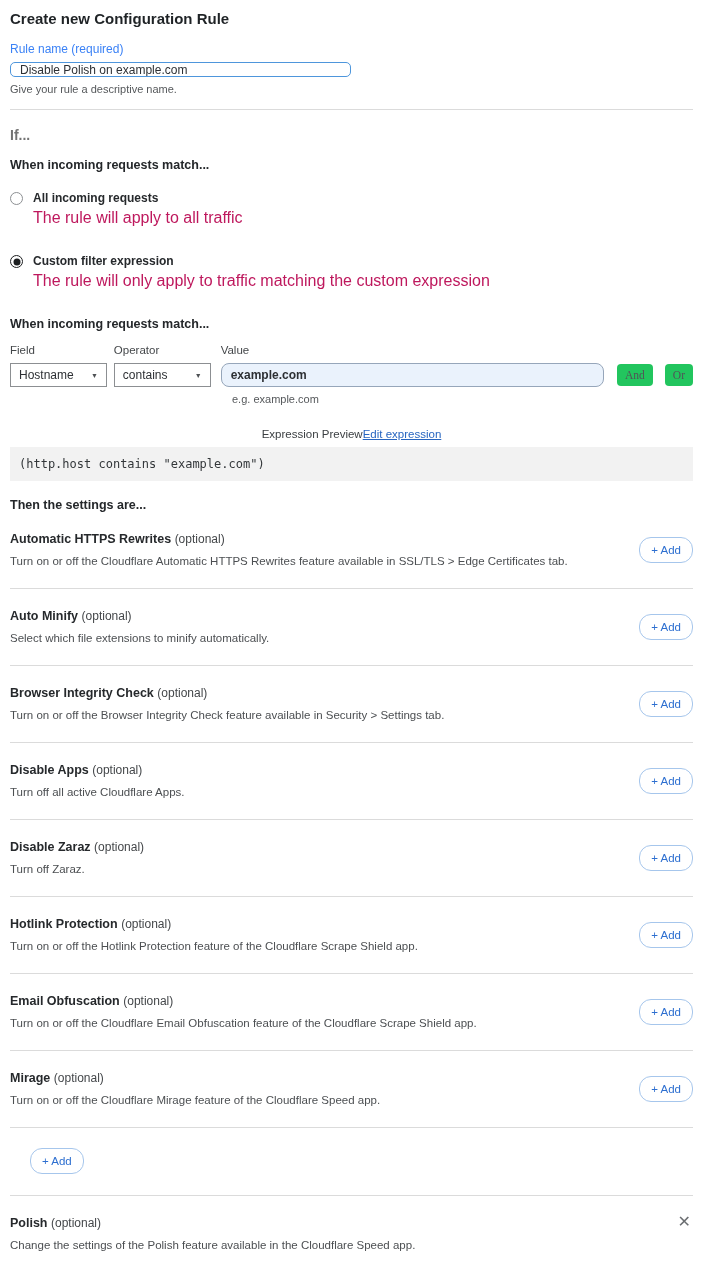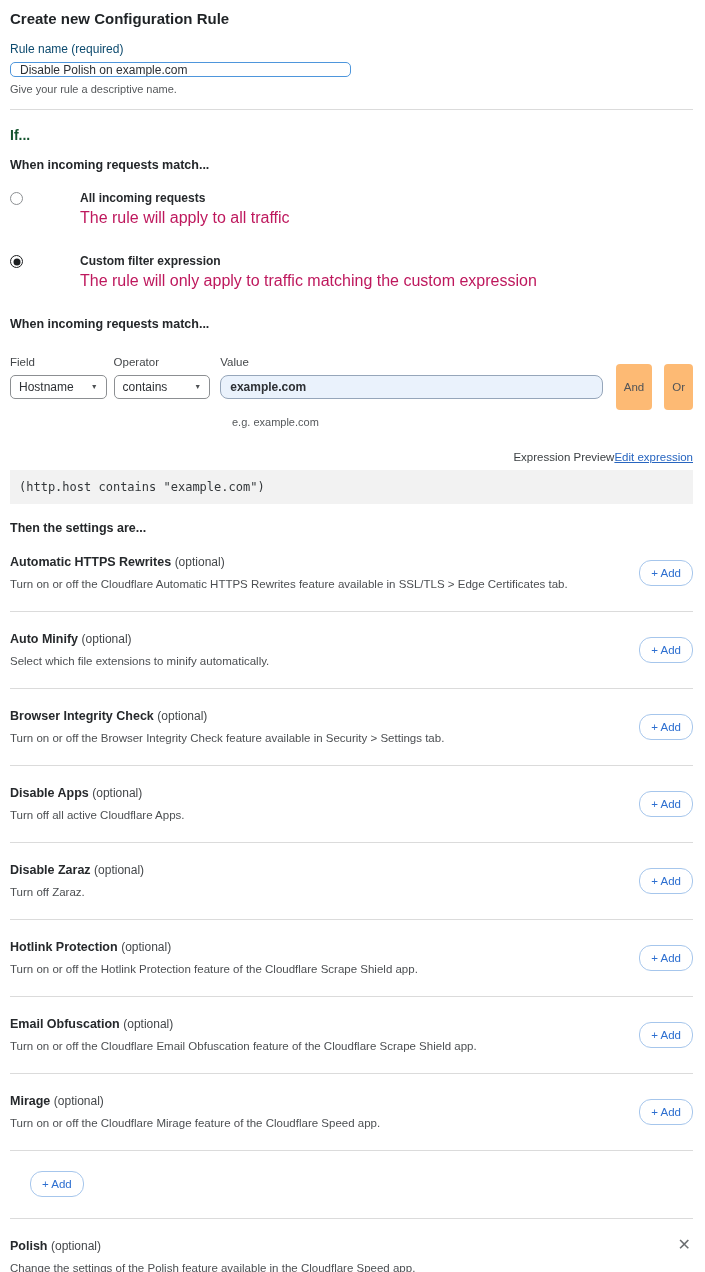--- a/index.html
+++ b/index.html
@@ -7,78 +7,78 @@
   body {
     width:705px; min-height:1272px;
     font-family:"Liberation Sans", sans-serif;
     color:#2d3034;
     -webkit-font-smoothing:antialiased;
   }
   .container { padding:10px 12px 14px 10px; }
 
   .page-title { font-size:15px; font-weight:700; color:#1f2326; margin-bottom:15px; }
 
-  .field-label { font-size:12px; color:#0c4a6e; margin-bottom:6px; }
+  .field-label { font-size:12px; color:#3b82f6; margin-bottom:6px; }
   .text-input {
     width:341px; height:15px;
     border:1.5px solid #4e96dc; border-radius:5px;
     padding:0 9px; font-size:12px; color:#2d3034;
     font-family:"Liberation Sans", sans-serif;
     background:#fff; outline:none; display:block;
   }
   .helper { font-size:11px; color:#55585b; margin-top:6px; }
 
   .divider { border:none; border-top:1px solid #dbdbdb; margin-top:14px; }
 
-  .if-heading { font-size:14px; font-weight:700; color:#14532d; margin-top:17px; }
+  .if-heading { font-size:14px; font-weight:700; color:#737373; margin-top:17px; }
   .subhead { font-size:12.5px; font-weight:700; color:#24272a; margin-top:15px; }
 
   .radio-group { margin-top:19px; }
-  .radio-row { display:flex; align-items:flex-start; margin-bottom:27px; cursor:default;gap:47px; }
+  .radio-row { display:flex; align-items:flex-start; margin-bottom:27px; cursor:default; }
   .radio-circle {
     width:13px; height:13px; border-radius:50%;
     border:1px solid #8d9093; background:#fff;
     margin-top:1px; flex:0 0 auto; position:relative;
   }
   .radio-row.selected .radio-circle { border-color:#1c1e20; }
   .radio-row.selected .radio-circle::after {
     content:""; position:absolute; left:50%; top:50%;
     width:7px; height:7px; border-radius:50%; background:#1c1e20;
     transform:translate(-50%,-50%);
   }
   .radio-text { margin-left:10px; }
   .radio-label { font-size:12px; font-weight:700; color:#26292c; }
   .radio-desc { font-size:16px; color:#be185d; margin-top:4px; }
 
-  .filter-row { display:flex; align-items:center; margin-top:13px; }
+  .filter-row { display:flex; align-items:flex-start; margin-top:13px; }
   .filter-col .col-label { font-size:11.5px; color:#44474a; margin-bottom:7px; }
   .select-box {
-    height:24px; border:1px solid #8c8f92; border-radius:5px; background:#fff;
+    height:24px; border:1px solid #8c8f92; border-radius:0; background:#fff;
     display:flex; align-items:center; justify-content:space-between;
     padding:0 8px; font-size:12px; color:#2d3034; cursor:pointer;
   }
   .caret { font-size:7px; color:#4e5154; margin-left:8px; }
   .col-field { width:98px; }
   .col-operator { width:98px; margin-left:7px; }
   .col-value { width:388px; margin-left:10px; }
   .value-input {
     width:100%; height:24px;
     border:1px solid #96a6ba; border-radius:8px;
     background:#eaf2fc; padding:0 9px; font-size:12px; font-weight:700; color:#2d3034;
     font-family:"Liberation Sans", sans-serif; outline:none; display:block;
   }
   .connector-btns { display:flex; margin-left:13px; padding-top:20px; }
   .gray-btn {
-    background:#fdba74; color:#515457; border:none; border-radius:4px;
-    font-size:11.5px; padding:17px 8px; font-family:Liberation Sans, sans-serif; cursor:pointer;
+    background:#22c55e; color:#515457; border:none; border-radius:4px;
+    font-size:11.5px; padding:5px 8px; font-family:Liberation Serif, serif; cursor:pointer;
   }
   .gray-btn + .gray-btn { margin-left:12px; }
   .value-helper { font-size:11px; color:#55585b; margin-top:6px; margin-left:222px; }
 
-  .expr-header { display:flex; justify-content:flex-end; align-items:flex-end; margin-top:23px; }
+  .expr-header { display:flex; justify-content:center; align-items:flex-end; margin-top:23px; }
   .expr-label { font-size:11.5px; color:#3c4043; }
   .expr-link { font-size:11.5px; color:#2765c0; text-decoration:underline; cursor:pointer; }
   .code-block {
     margin-top:7px; background:#f2f2f2; padding:10px 9px;
     font-family:"DejaVu Sans Mono", monospace; font-size:12px; color:#33373a;
     white-space:pre;
   }
 
   .then-heading { font-size:12.5px; font-weight:700; color:#24272a; margin-top:17px; }
 

